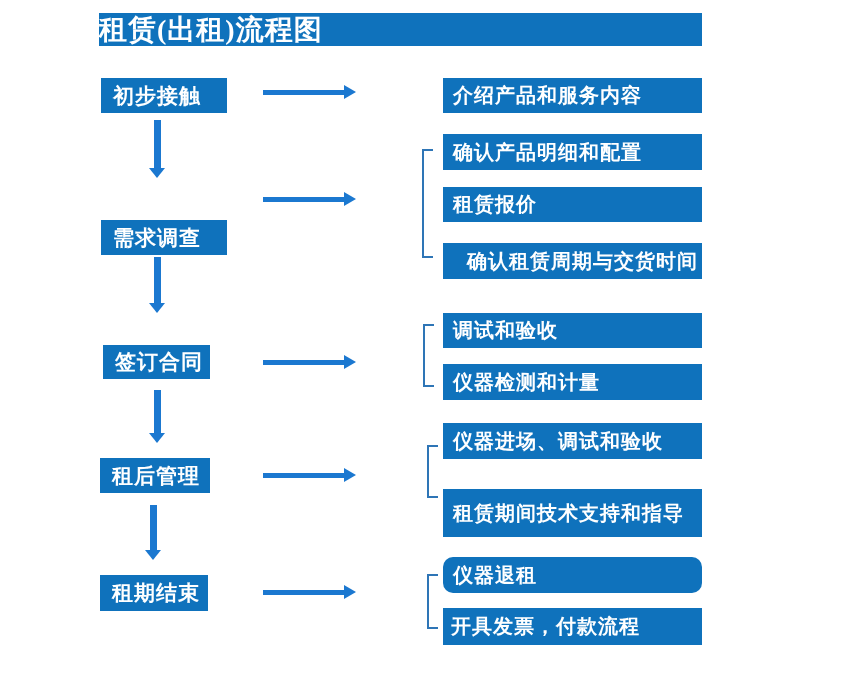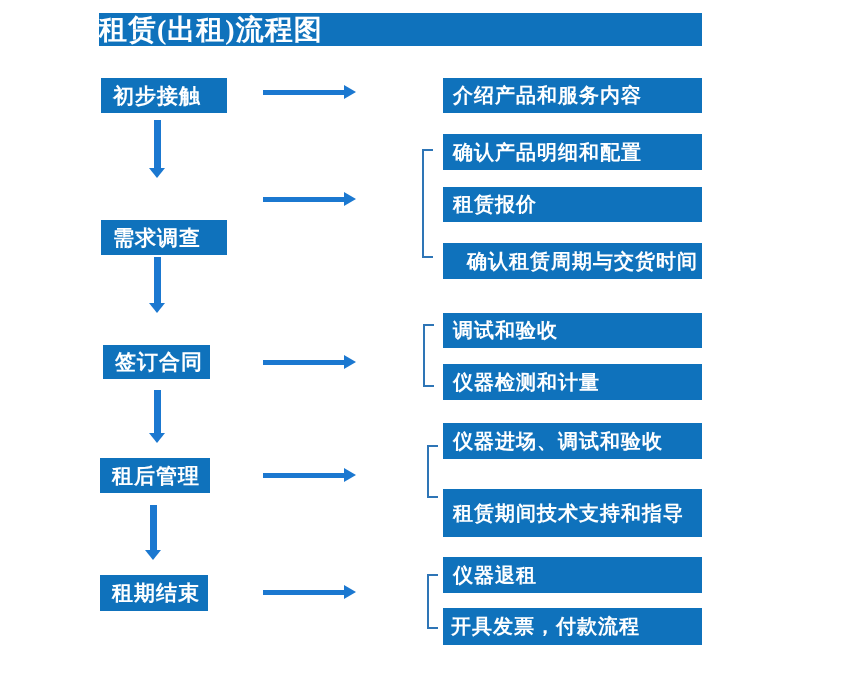--- a/index.html
+++ b/index.html
@@ -152,16 +152,16 @@
   <div class="detail-box" style="top:134px; height:36px;">确认产品明细和配置</div>
   <div class="detail-box" style="top:187px; height:35px;">租赁报价</div>
   <div class="detail-box" style="top:243px; height:36px;padding-left:24px;">确认租赁周期与交货时间</div>
 
   <div class="detail-box" style="top:313px; height:35px;">调试和验收</div>
   <div class="detail-box" style="top:364px; height:36px;">仪器检测和计量</div>
 
   <div class="detail-box" style="top:423px; height:36px;">仪器进场、调试和验收</div>
   <div class="detail-box" style="top:489px; height:48px;">租赁期间技术支持和指导</div>
 
-  <div class="detail-box" style="top:557px; height:36px;">仪器退租</div>
+  <div class="detail-box" style="top:557px; height:36px;border-radius:10px;">仪器退租</div>
   <div class="detail-box" style="top:608px; height:37px;padding-left:8px;">开具发票，付款流程</div>
 
 </div>
 
 </body></html>

